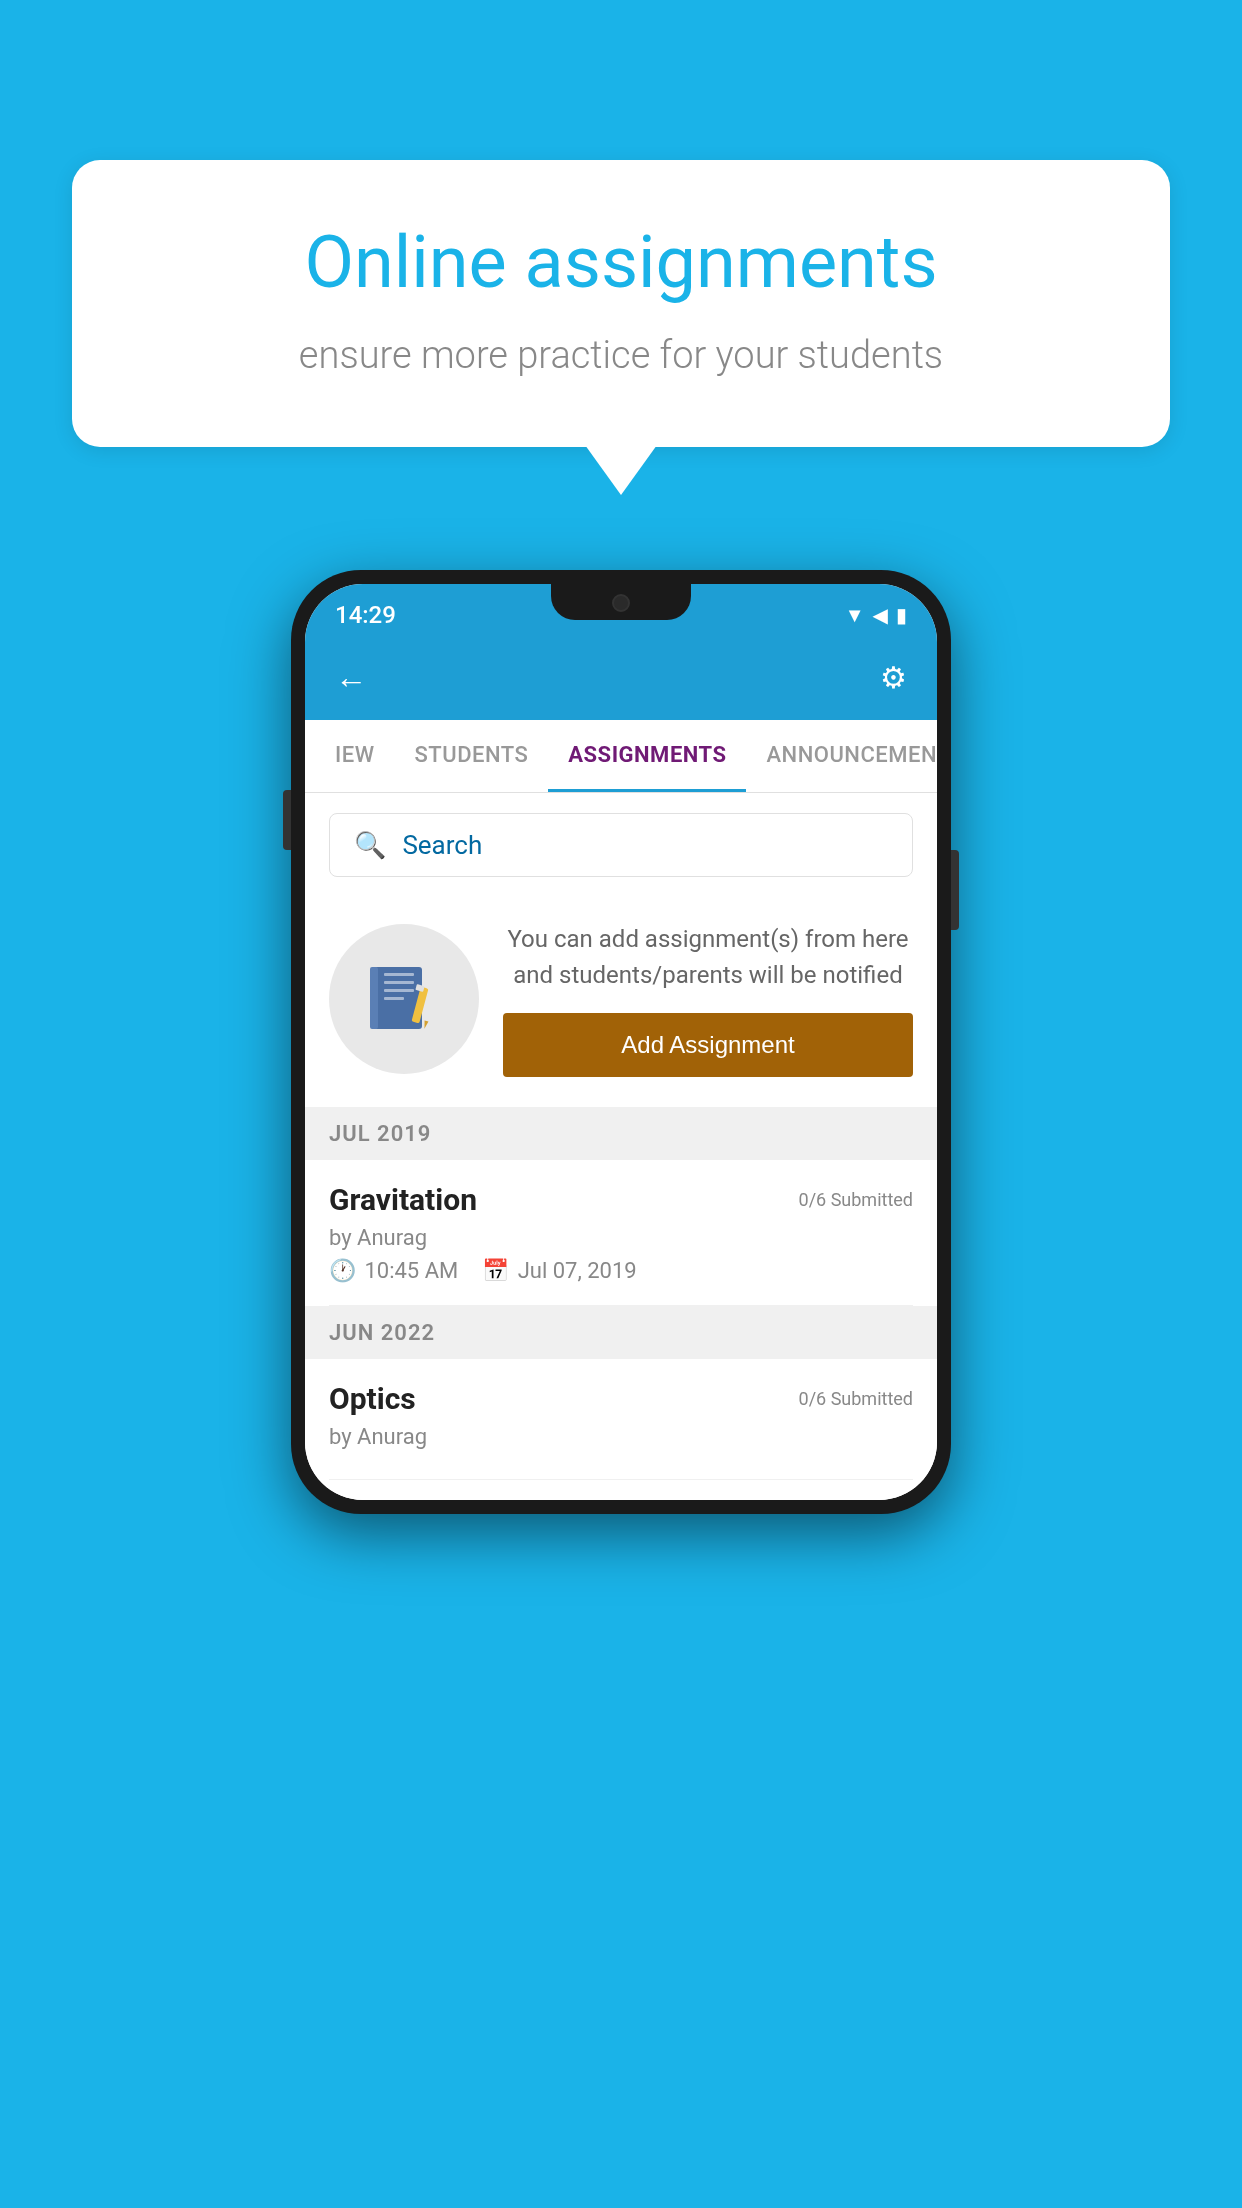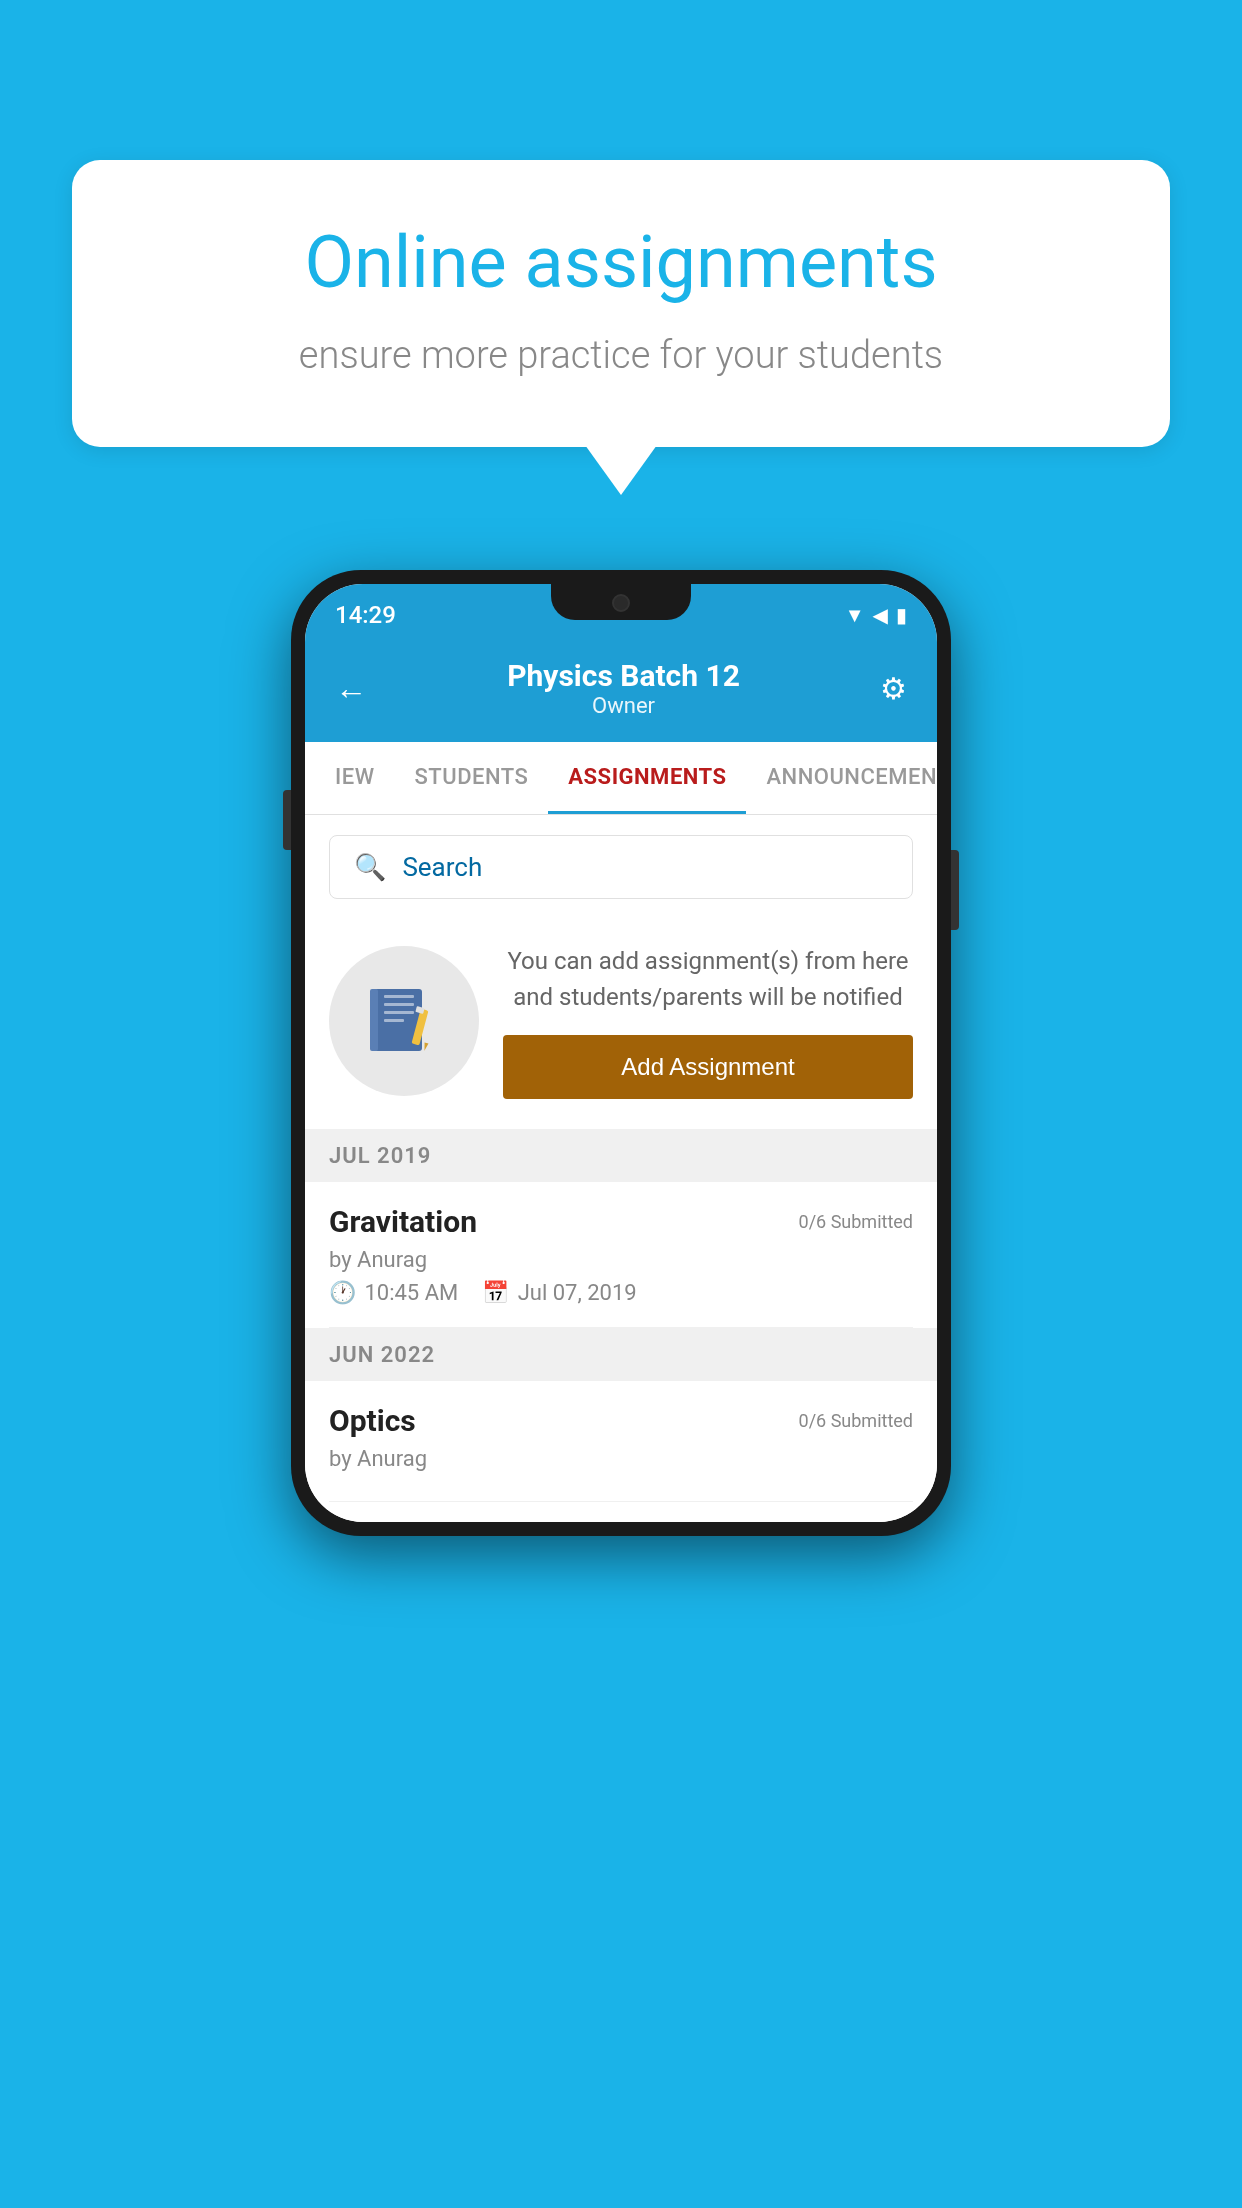--- a/index.html
+++ b/index.html
@@ -205,21 +205,21 @@
       font-size: 22px;
       color: #999;
       font-weight: 500;
       letter-spacing: 0.5px;
       cursor: pointer;
       border-bottom: 3px solid transparent;
       white-space: nowrap;
     }
 
     .tab.active {
-      color: #b91c1c;
+      color: #701a75;
       border-bottom: 3px solid #1e9ed4;
       font-weight: 700;
     }
 
     
     .content {
       background: white;
       padding: 20px 24px;
     }
 
@@ -379,24 +379,20 @@
         <span class="status-time">14:29</span>
         <div class="status-icons">
           <span>▼</span>
           <span>◀</span>
           <span>▮</span>
         </div>
       </div>
 
       <div class="app-header">
         <div class="header-back">←</div>
-        <div class="header-center">
-          <div class="header-title">Physics Batch 12</div>
-          <div class="header-subtitle">Owner</div>
-        </div>
         <div class="header-settings">⚙</div>
       </div>
 
       <div class="tabs-container">
         <div class="tab">IEW</div>
         <div class="tab">STUDENTS</div>
         <div class="tab active">ASSIGNMENTS</div>
         <div class="tab">ANNOUNCEMENTS</div>
       </div>
 

